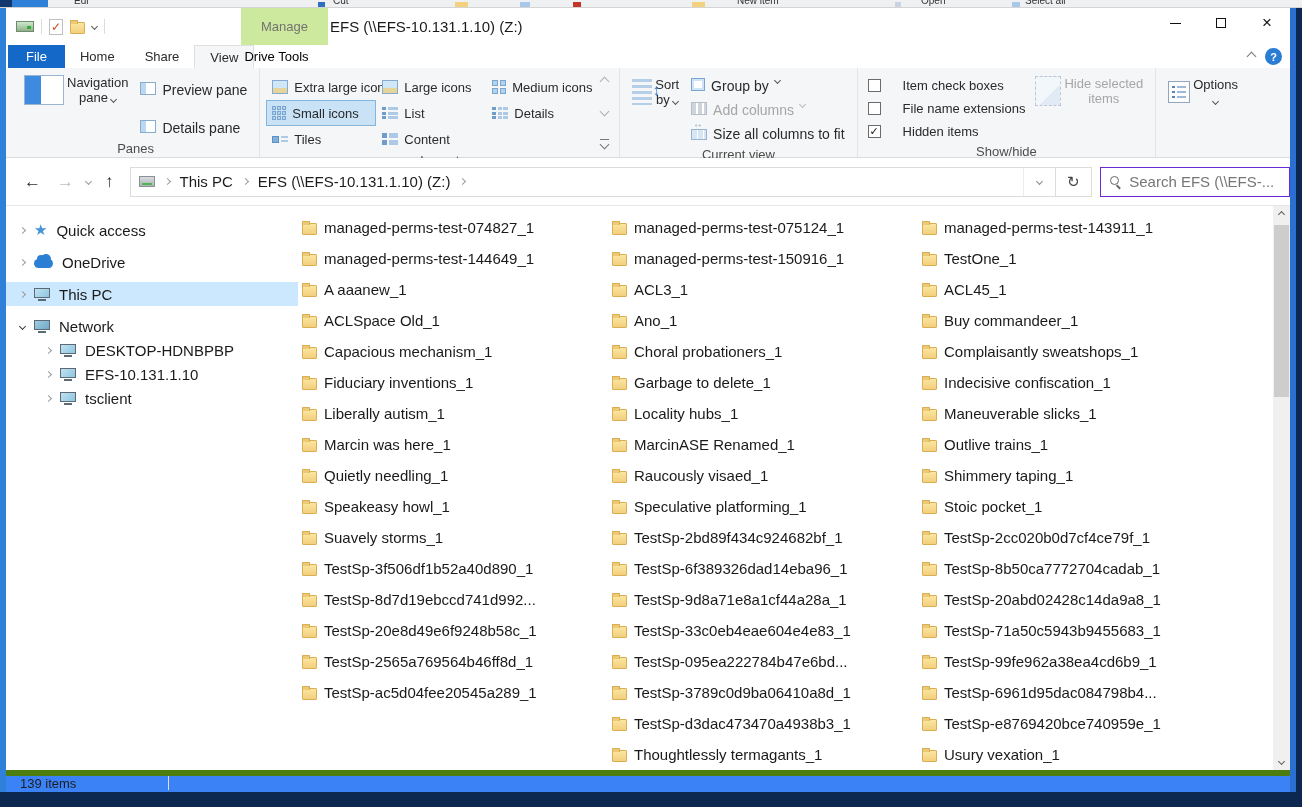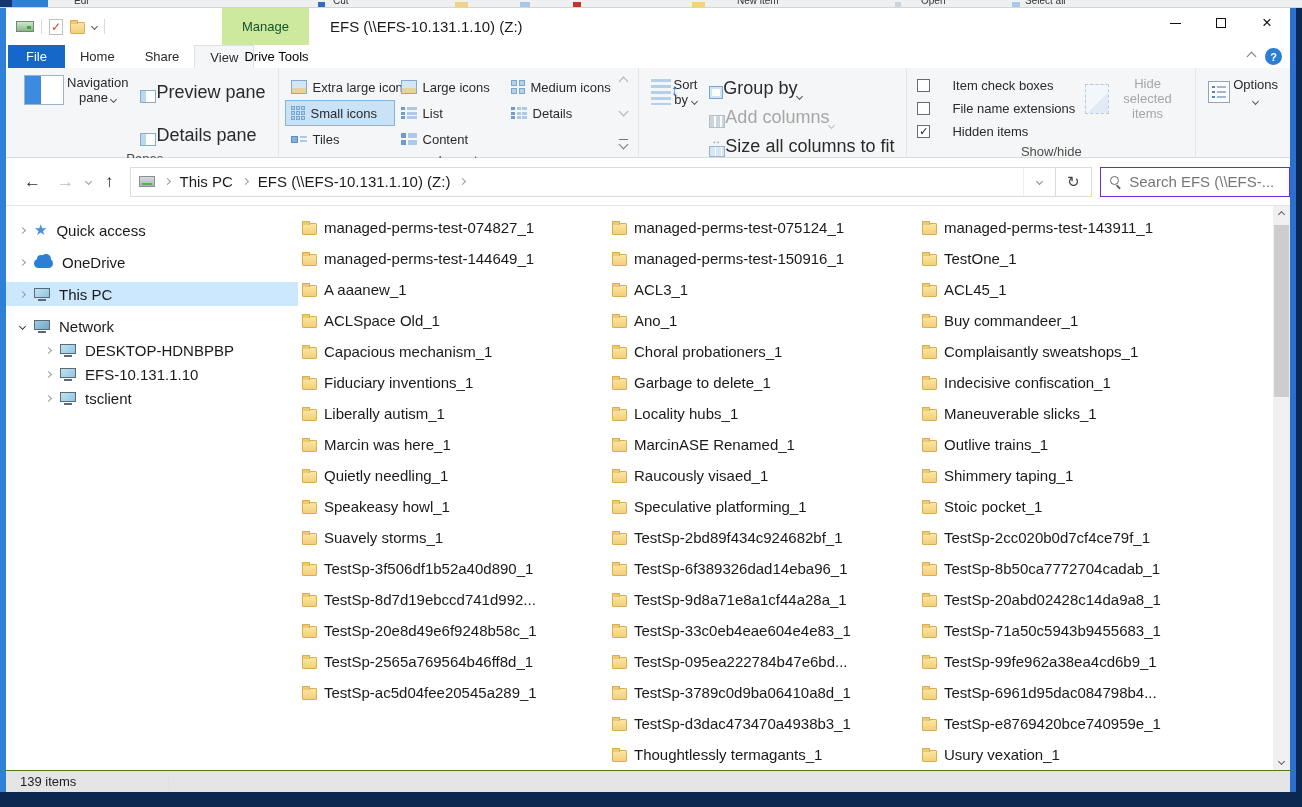--- a/index.html
+++ b/index.html
@@ -16,21 +16,21 @@
   .win{position:absolute;left:0;top:8px;width:1296px;height:784px;background:#fff;
        border-left:6px solid #2e80d8;border-right:6px solid #2b6fd2;display:flex;flex-direction:column}
 
   
   .titlebar{height:37px;display:flex;align-items:center;position:relative;flex:none}
   .qat{display:flex;align-items:center;gap:7px;padding-left:10px}
   .qat-drive{width:18px;height:11px;background:linear-gradient(180deg,#cfe8cd,#8fb08d);border:1px solid #6f8a6d;position:relative}
   .qat-drive::after{content:"";position:absolute;right:2px;bottom:2px;width:4px;height:3px;background:#2fae2f}
   .qat-check{width:14px;height:16px;border:1px solid #c0c0c0;background:#fff;color:#d04a1e;font-size:12px;line-height:14px;text-align:center}
   .qat-sep{width:1px;height:15px;background:#dcdcdc}
-  .manage-block{position:absolute;left:216px;top:0;width:87px;height:37px;background:#cde99d;display:flex;align-items:center;justify-content:center;font-size:13px;color:#14532d}
+  .manage-block{position:absolute;left:235px;top:0;width:87px;height:37px;background:#cde99d;display:flex;align-items:center;justify-content:center;font-size:13px;color:#737373}
   .win-title{position:absolute;left:324px;top:0;height:37px;display:flex;align-items:center;font-size:15px;color:#1a1a1a}
   .caption{position:absolute;right:0;top:0;display:flex}
   .capbtn{width:46px;height:30px;display:flex;align-items:center;justify-content:center}
   .cap-min i{display:block;width:11px;height:1px;background:#111}
   .cap-max i{display:block;width:10px;height:10px;border:1px solid #111}
   .cap-close{font-size:17px;color:#111;line-height:10px}
 
   
   .tabrow{height:23px;display:flex;align-items:stretch;position:relative;flex:none;background:#fff}
   .tab{padding:3px 15px;font-size:13px;color:#2b2b2b;display:flex;align-items:center}
@@ -47,21 +47,21 @@
   .chev.down{transform:rotate(45deg)}
   .chev.up{transform:rotate(-135deg);border-color:#777}
 
   
   .ribbon{height:90px;background:#f5f6f7;border-bottom:1px solid #dadbdc;display:flex;flex:none}
   .rgroup{display:flex;flex-direction:column;border-right:1px solid #e4e5e6;padding:4px 6px 1px 6px}
   .rg-body{flex:1;display:flex;align-items:flex-start}
   .rg-label{text-align:center;color:#4c4c4c;font-size:13px;padding:1px 0 2px}
   .bigbtn{display:flex;flex-direction:row;align-items:center;gap:3px;padding:3px 6px;font-size:13px;color:#2a2a2a;text-align:center;line-height:15px}
   .bigbtn.disabled{color:#a6a6a6}
-  .smallbtn{display:flex;align-items:flex-end;gap:0;font-size:18px;color:#2a2a2a;padding:4px 6px;white-space:nowrap}
+  .smallbtn{display:flex;align-items:flex-start;gap:6px;font-size:14px;color:#2a2a2a;padding:4px 6px;white-space:nowrap}
   .smallbtn.disabled{color:#a6a6a6}
   .icn-navpane{width:40px;height:30px;border:1px solid #9ab4d0;background:linear-gradient(90deg,#3d8ae0 0 16px,#fff 16px)}
   .icn-pane{width:16px;height:13px;border:1px solid #8aaccc;background:linear-gradient(90deg,#bcd8f0 0 5px,#fff 5px);flex:none}
 
   .vgrid{display:grid;grid-template-columns:repeat(3,110px);grid-auto-rows:26px;margin-top:2px}
   .vitem{display:flex;align-items:center;gap:6px;font-size:13px;color:#2a2a2a;padding:0 5px;border:1px solid transparent;white-space:nowrap}
   .vitem.selected{background:#c9e2f5;border-color:#84b6dd}
   .vic{width:16px;height:14px;flex:none;position:relative}
   .vic-pic{border:1px solid #84a9d2;background:linear-gradient(180deg,#cfe7f6 0 7px,#e7d49b 7px)}
   .icgrid{display:grid}
@@ -135,21 +135,21 @@
   .folder{width:15px;height:12px;background:linear-gradient(#fbe6a0,#f2cf7e);border:1px solid #dcae52;border-radius:1px;position:relative;flex:none;margin-top:2px}
   .folder::before{content:"";position:absolute;top:-3px;left:-1px;width:6px;height:3px;background:#ecc976;border:1px solid #dcae52;border-bottom:none;border-radius:1px 1px 0 0}
 
   .vscroll{width:17px;flex:none;background:#f0f0f0;display:flex;flex-direction:column;align-items:center;position:relative}
   .vs-arrow{height:17px;display:flex;align-items:center;justify-content:center;width:100%}
   .vs-arrow .chev{border-color:#606060;width:5px;height:5px}
   .vs-thumb{position:absolute;top:19px;left:1px;width:15px;height:172px;background:#cdcdcd}
   .vs-bottom{position:absolute;bottom:0;left:0;width:100%}
 
   
-  .statusbar{height:22px;border-top:1px solid #4d7c0f;display:flex;align-items:center;flex:none;background:#e5e5e5}
+  .statusbar{height:22px;border-top:6px solid #4d7c0f;display:flex;align-items:flex-start;flex:none;background:#3b82f6}
   .status-text{font-size:13px;color:#1e1e1e;padding-left:14px}
   .sb-div{width:1px;height:14px;background:#e0e0e0;margin-left:92px}
 </style>
 </head>
 <body>
 
 <div class="stage">
 
   <div class="topstrip">
     <div class="fleck" style="left:0;width:12px;background:#12386e;top:0;height:8px"></div>

